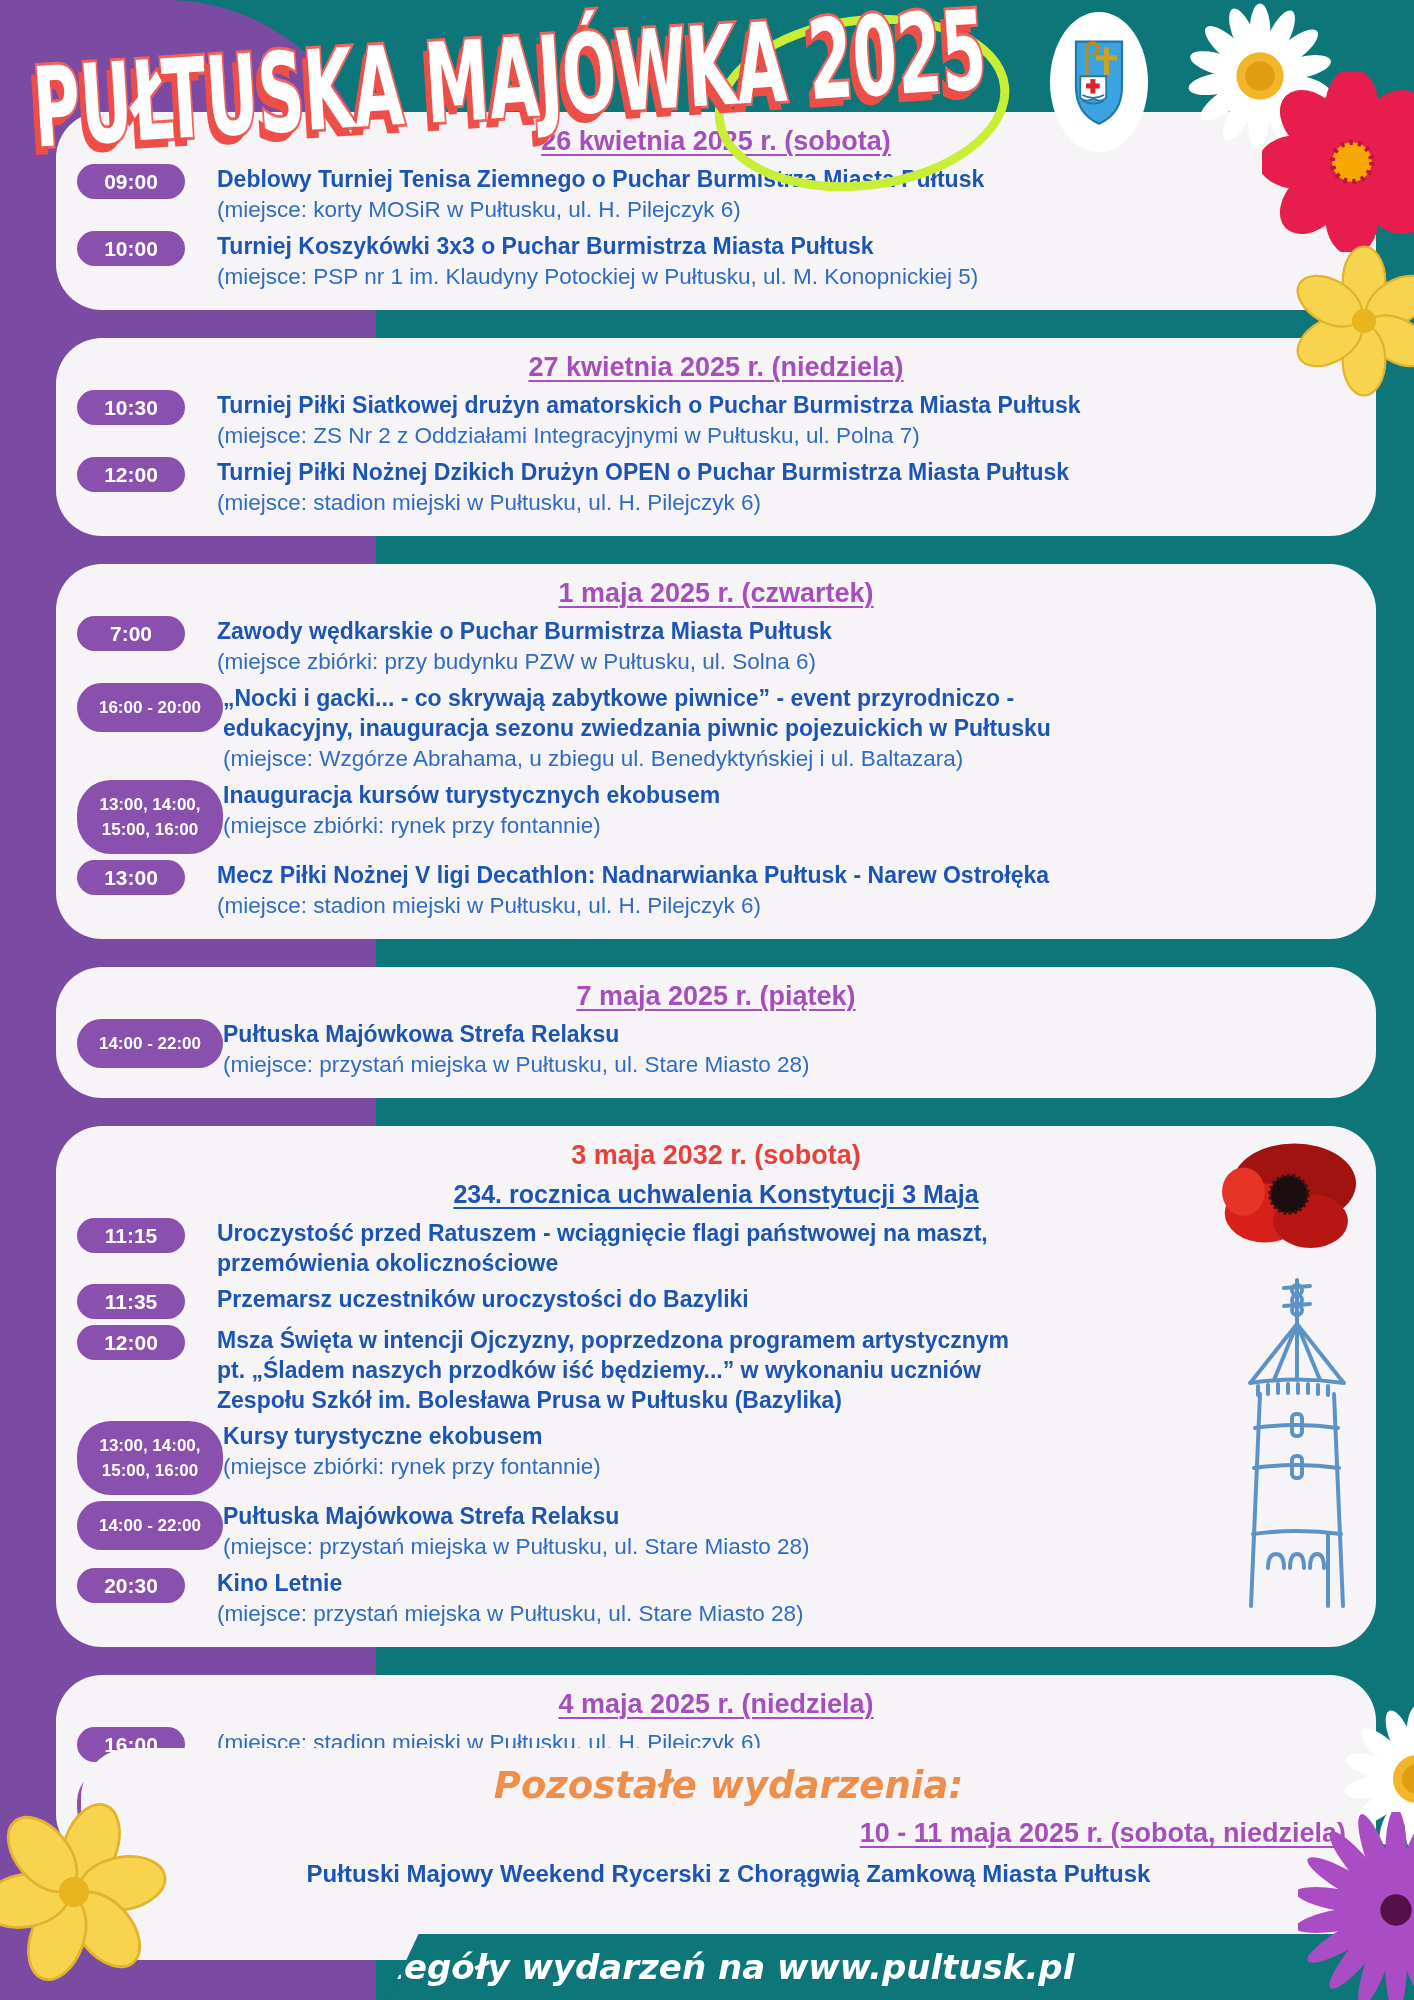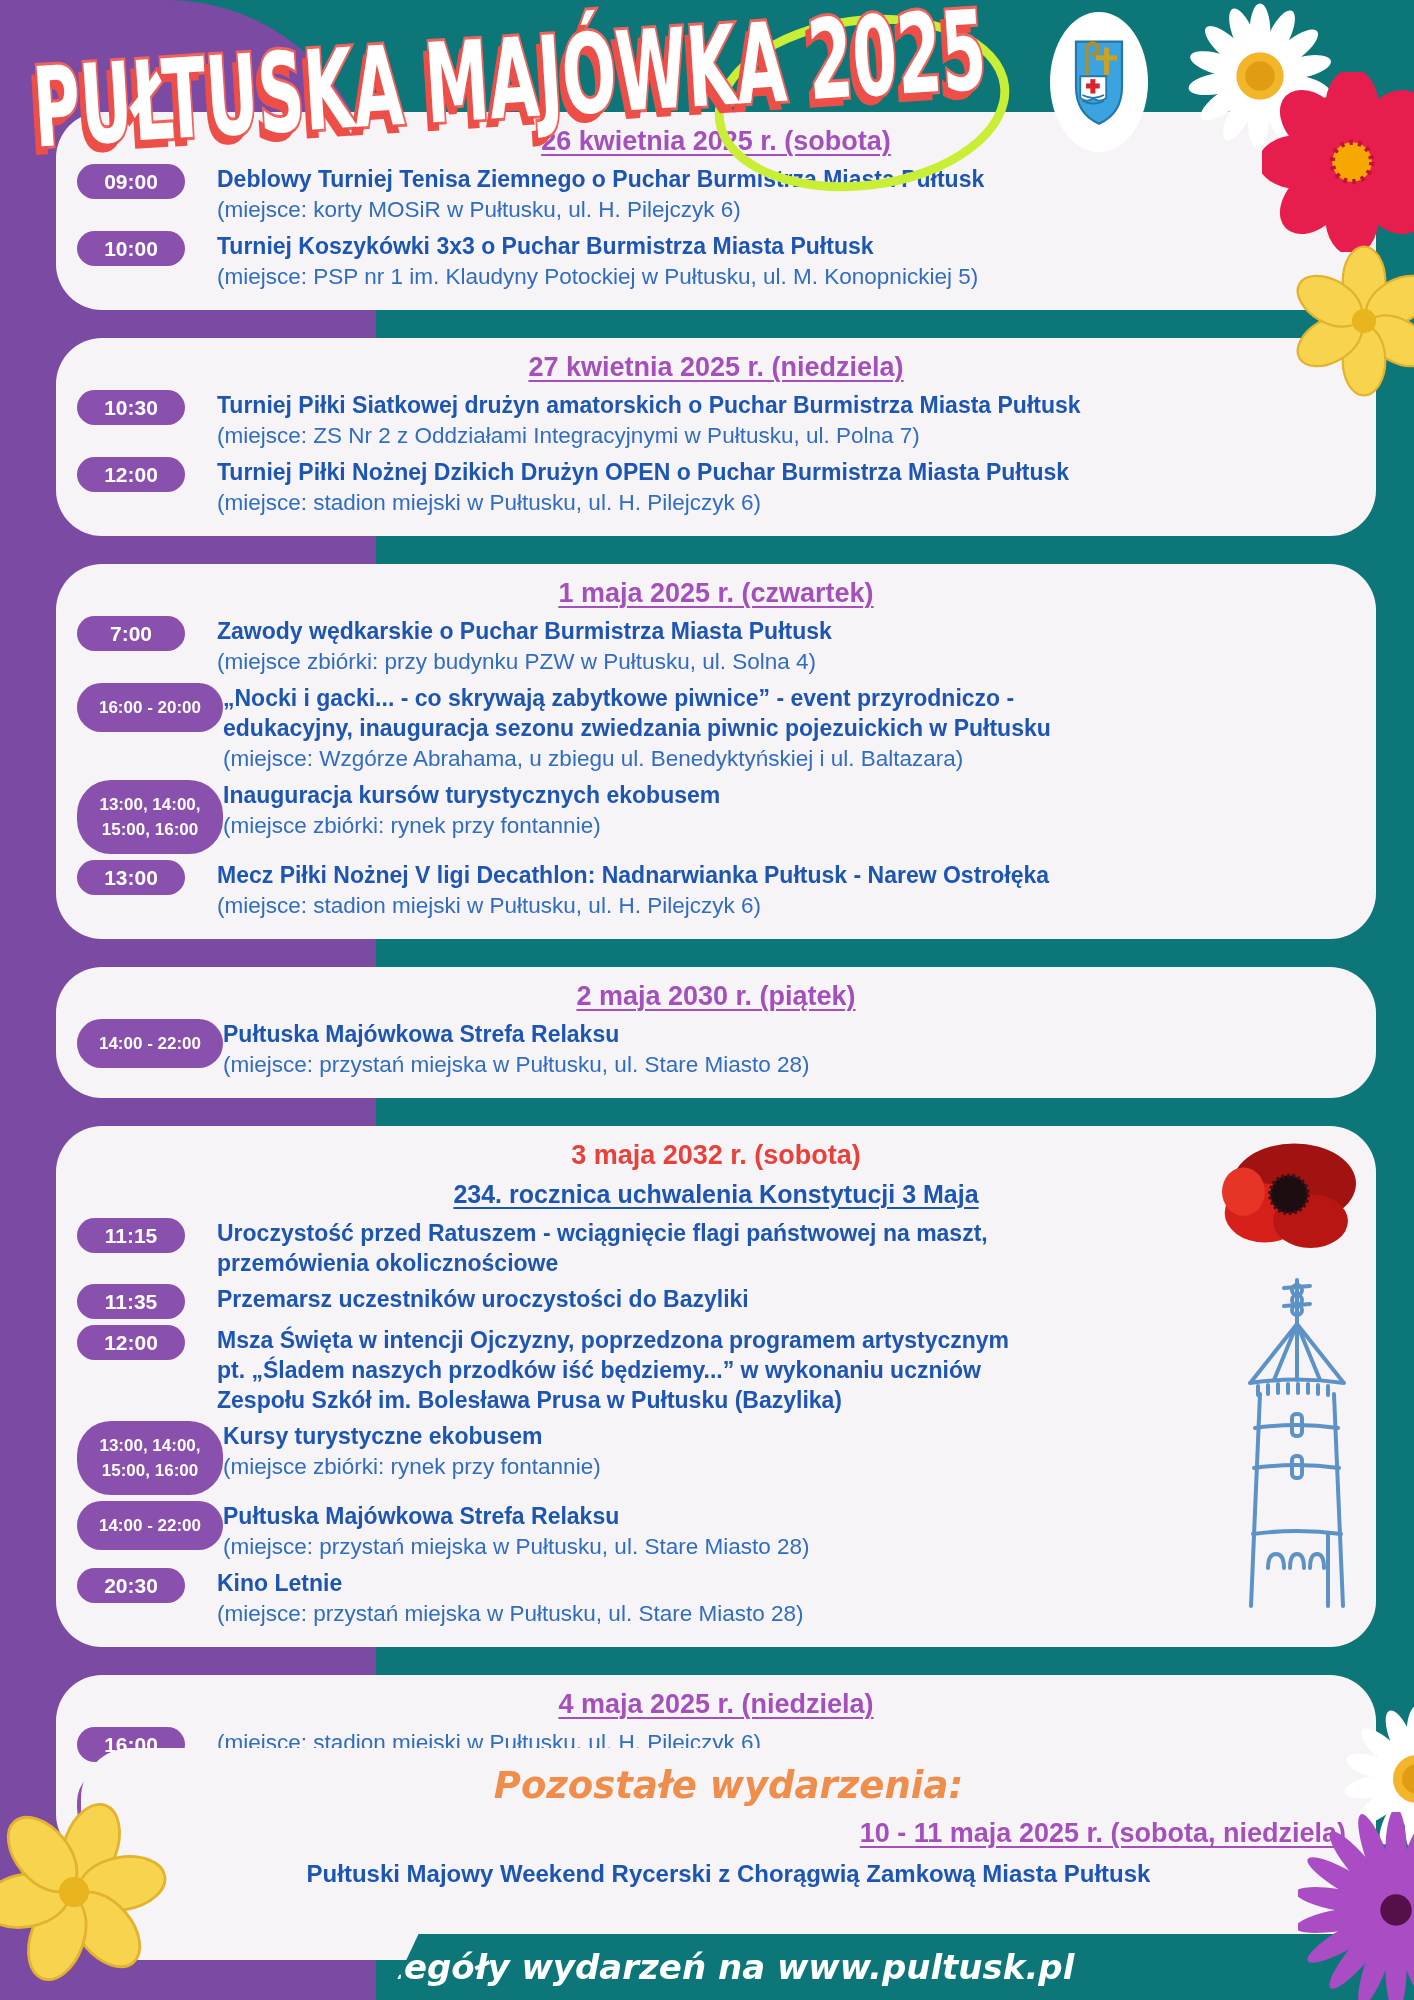--- a/index.html
+++ b/index.html
@@ -117,21 +117,21 @@
             <div class="ev-loc">(miejsce: stadion miejski w Pułtusku, ul. H. Pilejczyk 6)</div>
           </div>
         </div>
       </div>
       <div class="card">
         <div class="date-header">1 maja 2025 r. (czwartek)</div>
         <div class="ev">
           <div class="pill-col"><div class="pill">7:00</div></div>
           <div class="txt-col">
             <div class="ev-title">Zawody wędkarskie o Puchar Burmistrza Miasta Pułtusk</div>
-            <div class="ev-loc">(miejsce zbiórki: przy budynku PZW w Pułtusku, ul. Solna 4)</div>
+            <div class="ev-loc">(miejsce zbiórki: przy budynku PZW w Pułtusku, ul. Solna 6)</div>
           </div>
         </div>
         <div class="ev">
           <div class="pill-col"><div class="pill wide">16:00 - 20:00</div></div>
           <div class="txt-col">
             <div class="ev-title">„Nocki i gacki... - co skrywają zabytkowe piwnice” - event przyrodniczo -
 edukacyjny, inauguracja sezonu zwiedzania piwnic pojezuickich w Pułtusku</div>
             <div class="ev-loc">(miejsce: Wzgórze Abrahama, u zbiegu ul. Benedyktyńskiej i ul. Baltazara)</div>
           </div>
         </div>
@@ -145,21 +145,21 @@
         </div>
         <div class="ev">
           <div class="pill-col"><div class="pill">13:00</div></div>
           <div class="txt-col">
             <div class="ev-title">Mecz Piłki Nożnej V ligi Decathlon: Nadnarwianka Pułtusk - Narew Ostrołęka</div>
             <div class="ev-loc">(miejsce: stadion miejski w Pułtusku, ul. H. Pilejczyk 6)</div>
           </div>
         </div>
       </div>
       <div class="card">
-        <div class="date-header">2 maja 2030 r. (piątek)</div>
+        <div class="date-header">7 maja 2025 r. (piątek)</div>
         <div class="ev">
           <div class="pill-col"><div class="pill wide">14:00 - 22:00</div></div>
           <div class="txt-col">
             <div class="ev-title">Pułtuska Majówkowa Strefa Relaksu</div>
             <div class="ev-loc">(miejsce: przystań miejska w Pułtusku, ul. Stare Miasto 28)</div>
           </div>
         </div>
       </div>
       <div class="card">
         <div class="date-header red">3 maja 2032 r. (sobota)</div>

